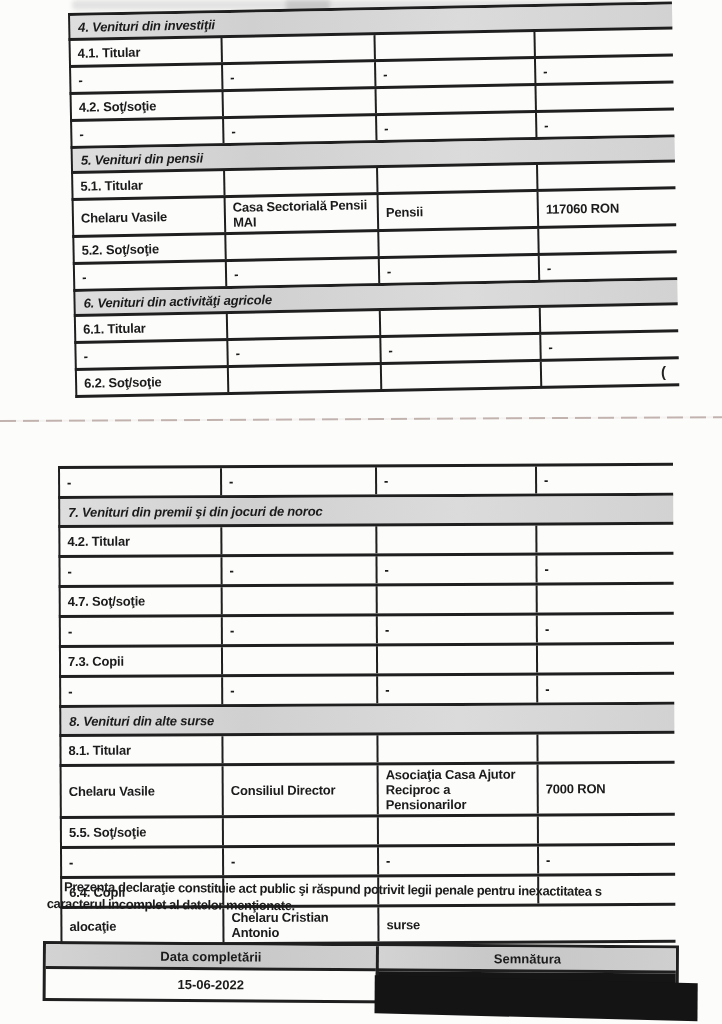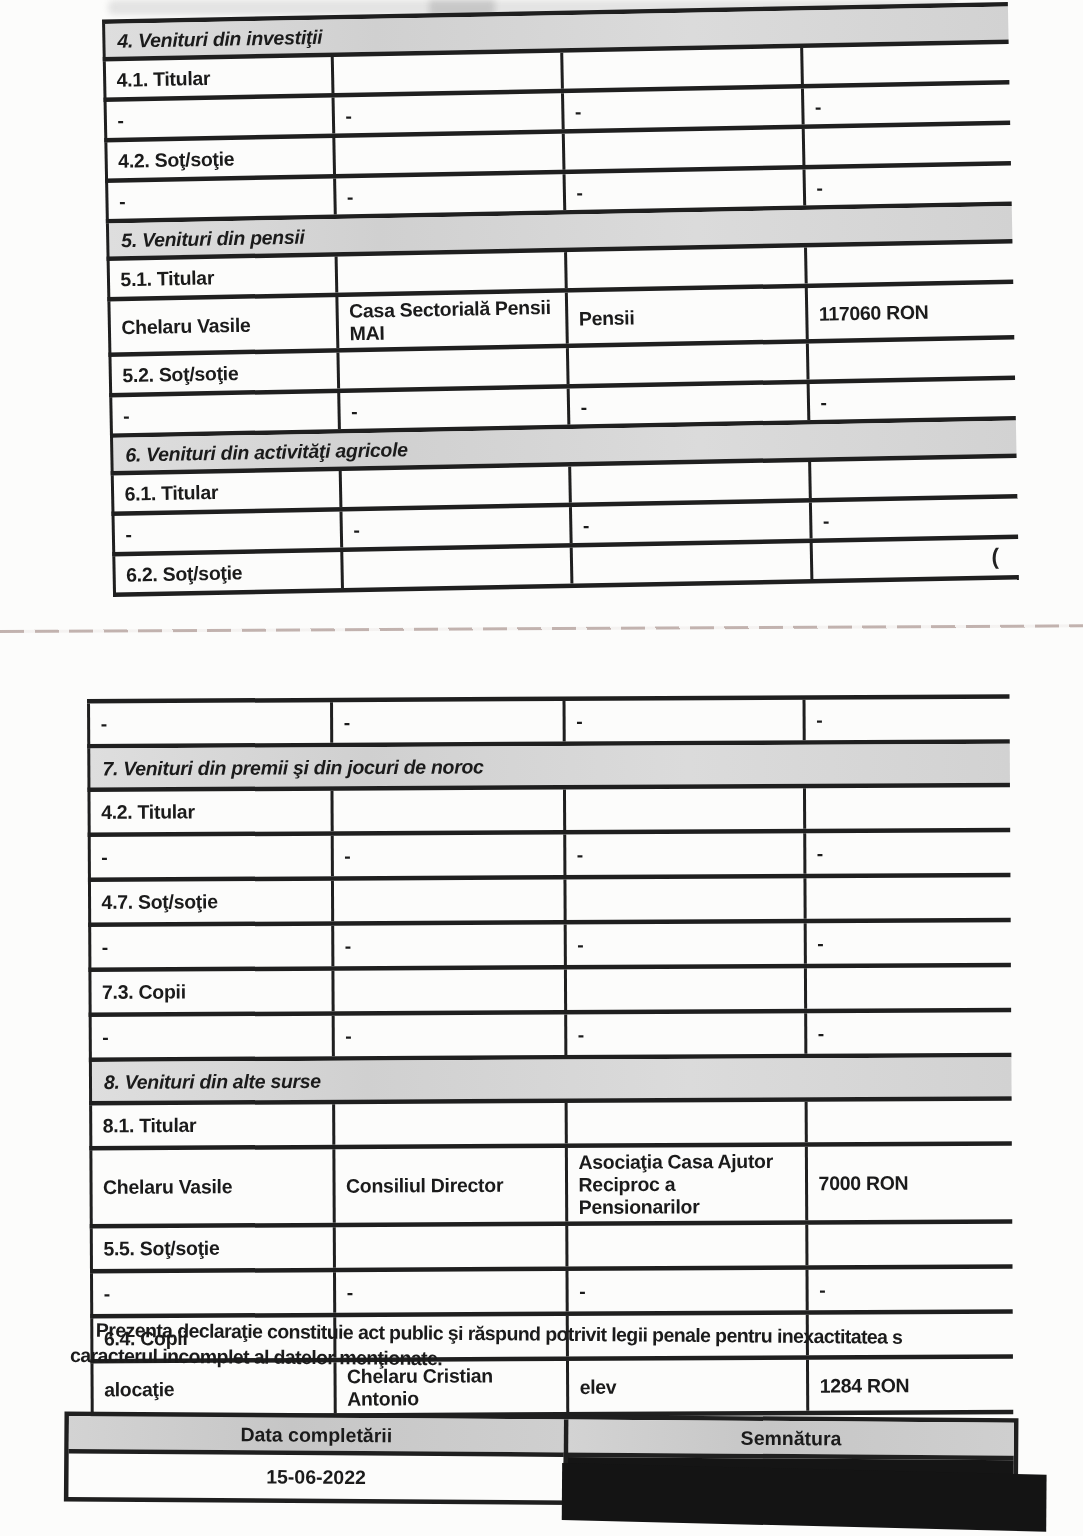--- a/index.html
+++ b/index.html
@@ -249,22 +249,21 @@
       </div>
       <div class="row cells">
         <div class="cell">6.4. Copii</div>
         <div class="cell"></div>
         <div class="cell"></div>
         <div class="cell"></div>
       </div>
       <div class="row cells">
         <div class="cell">alocaţie</div>
         <div class="cell">Chelaru Cristian Antonio</div>
-        <div class="cell">elev</div>
-        <div class="cell">1284 RON</div>
+        <div class="cell">surse</div>
       </div>
     </div>
 
   <div class="decl">
     <span class="ind"></span><span>Prezenta declaraţie constituie act public şi răspund potrivit legii penale pentru inexactitatea s</span><br>
     <span>caracterul incomplet al datelor menţionate.</span>
   </div>
 
   <div class="sig">
     <div class="sig-row head">

